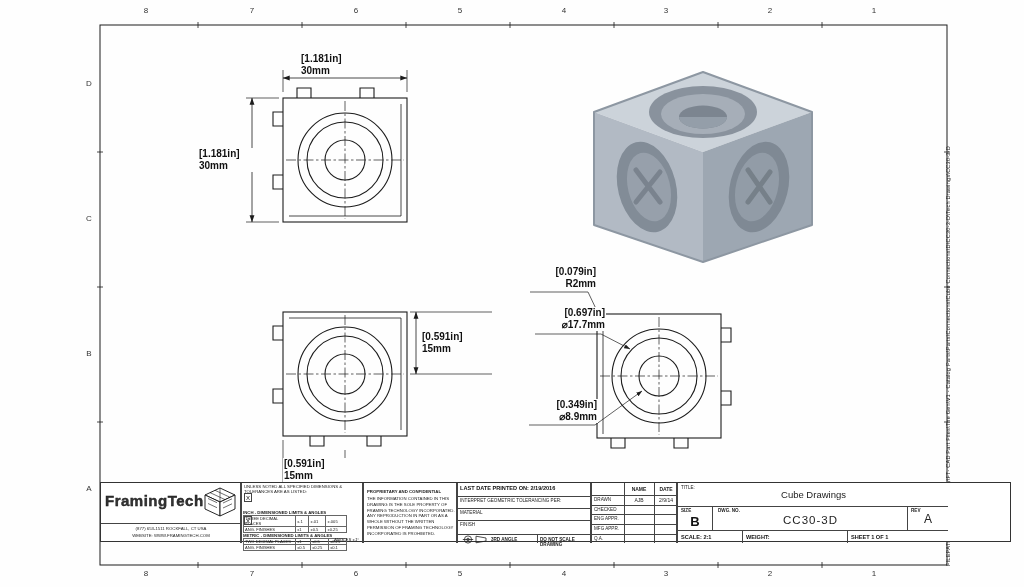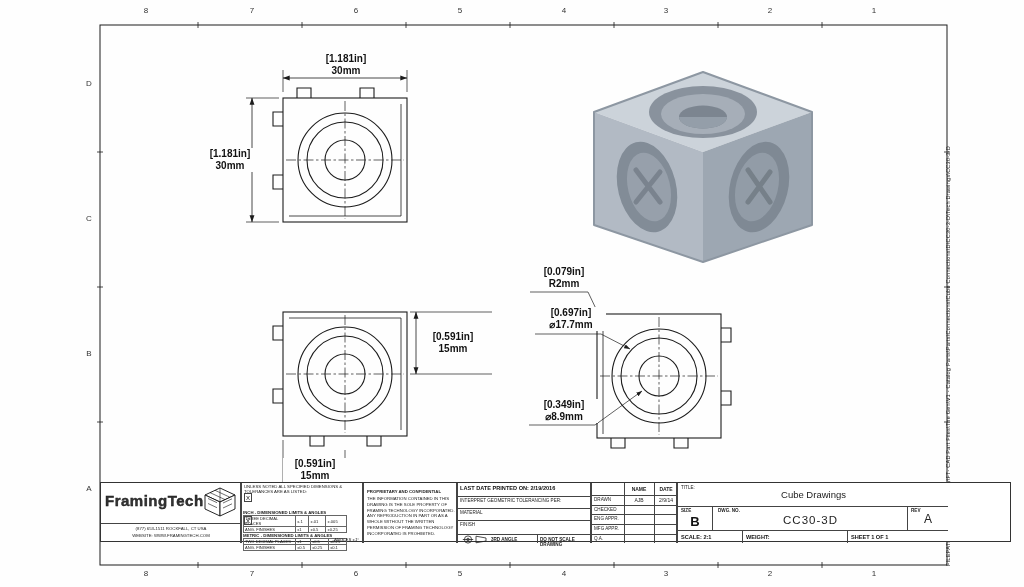--- a/index.html
+++ b/index.html
@@ -1,24 +1,24 @@
 <!DOCTYPE html>
 <html><head>
 <meta charset="utf-8">
 <style>
   html,body{margin:0;padding:0}
   body{width:1024px;height:587px;background:#fefefe;position:relative;overflow:hidden;
        font-family:"Liberation Sans",sans-serif;color:#111}
   .abs{position:absolute}
   .zone{position:absolute;width:14px;text-align:center;font-size:8px;color:#333}
   .zletter{position:absolute;width:10px;text-align:center;font-size:8px;color:#333}
-  .dim{position:absolute;font-weight:700;font-size:10px;line-height:1.2;text-align:center;
+  .dim{position:absolute;font-weight:700;font-size:10px;line-height:1.2;text-align:left;
        background:#fefefe;padding:0 1px;white-space:nowrap}
   .dim span{display:block}
-  .dim.la{text-align:center}
+  .dim.la{text-align:right}
   .filepath{position:absolute;left:945px;top:566px;width:515px;height:11px;
             font-size:5.6px;color:#222;transform:rotate(-90deg);transform-origin:0 0;
             white-space:nowrap;letter-spacing:.2px}
   
   .tb{position:absolute;left:100px;top:482px;width:911px;height:60px;box-sizing:border-box;
       border:1px solid #333;background:#fff}
   .tb *{box-sizing:border-box}
   .cell{position:absolute;border:1px solid #444;border-top:none;border-bottom:none}
   .lbl{font-size:4.6px;color:#222}
   .tiny{font-size:4.3px;color:#222}

